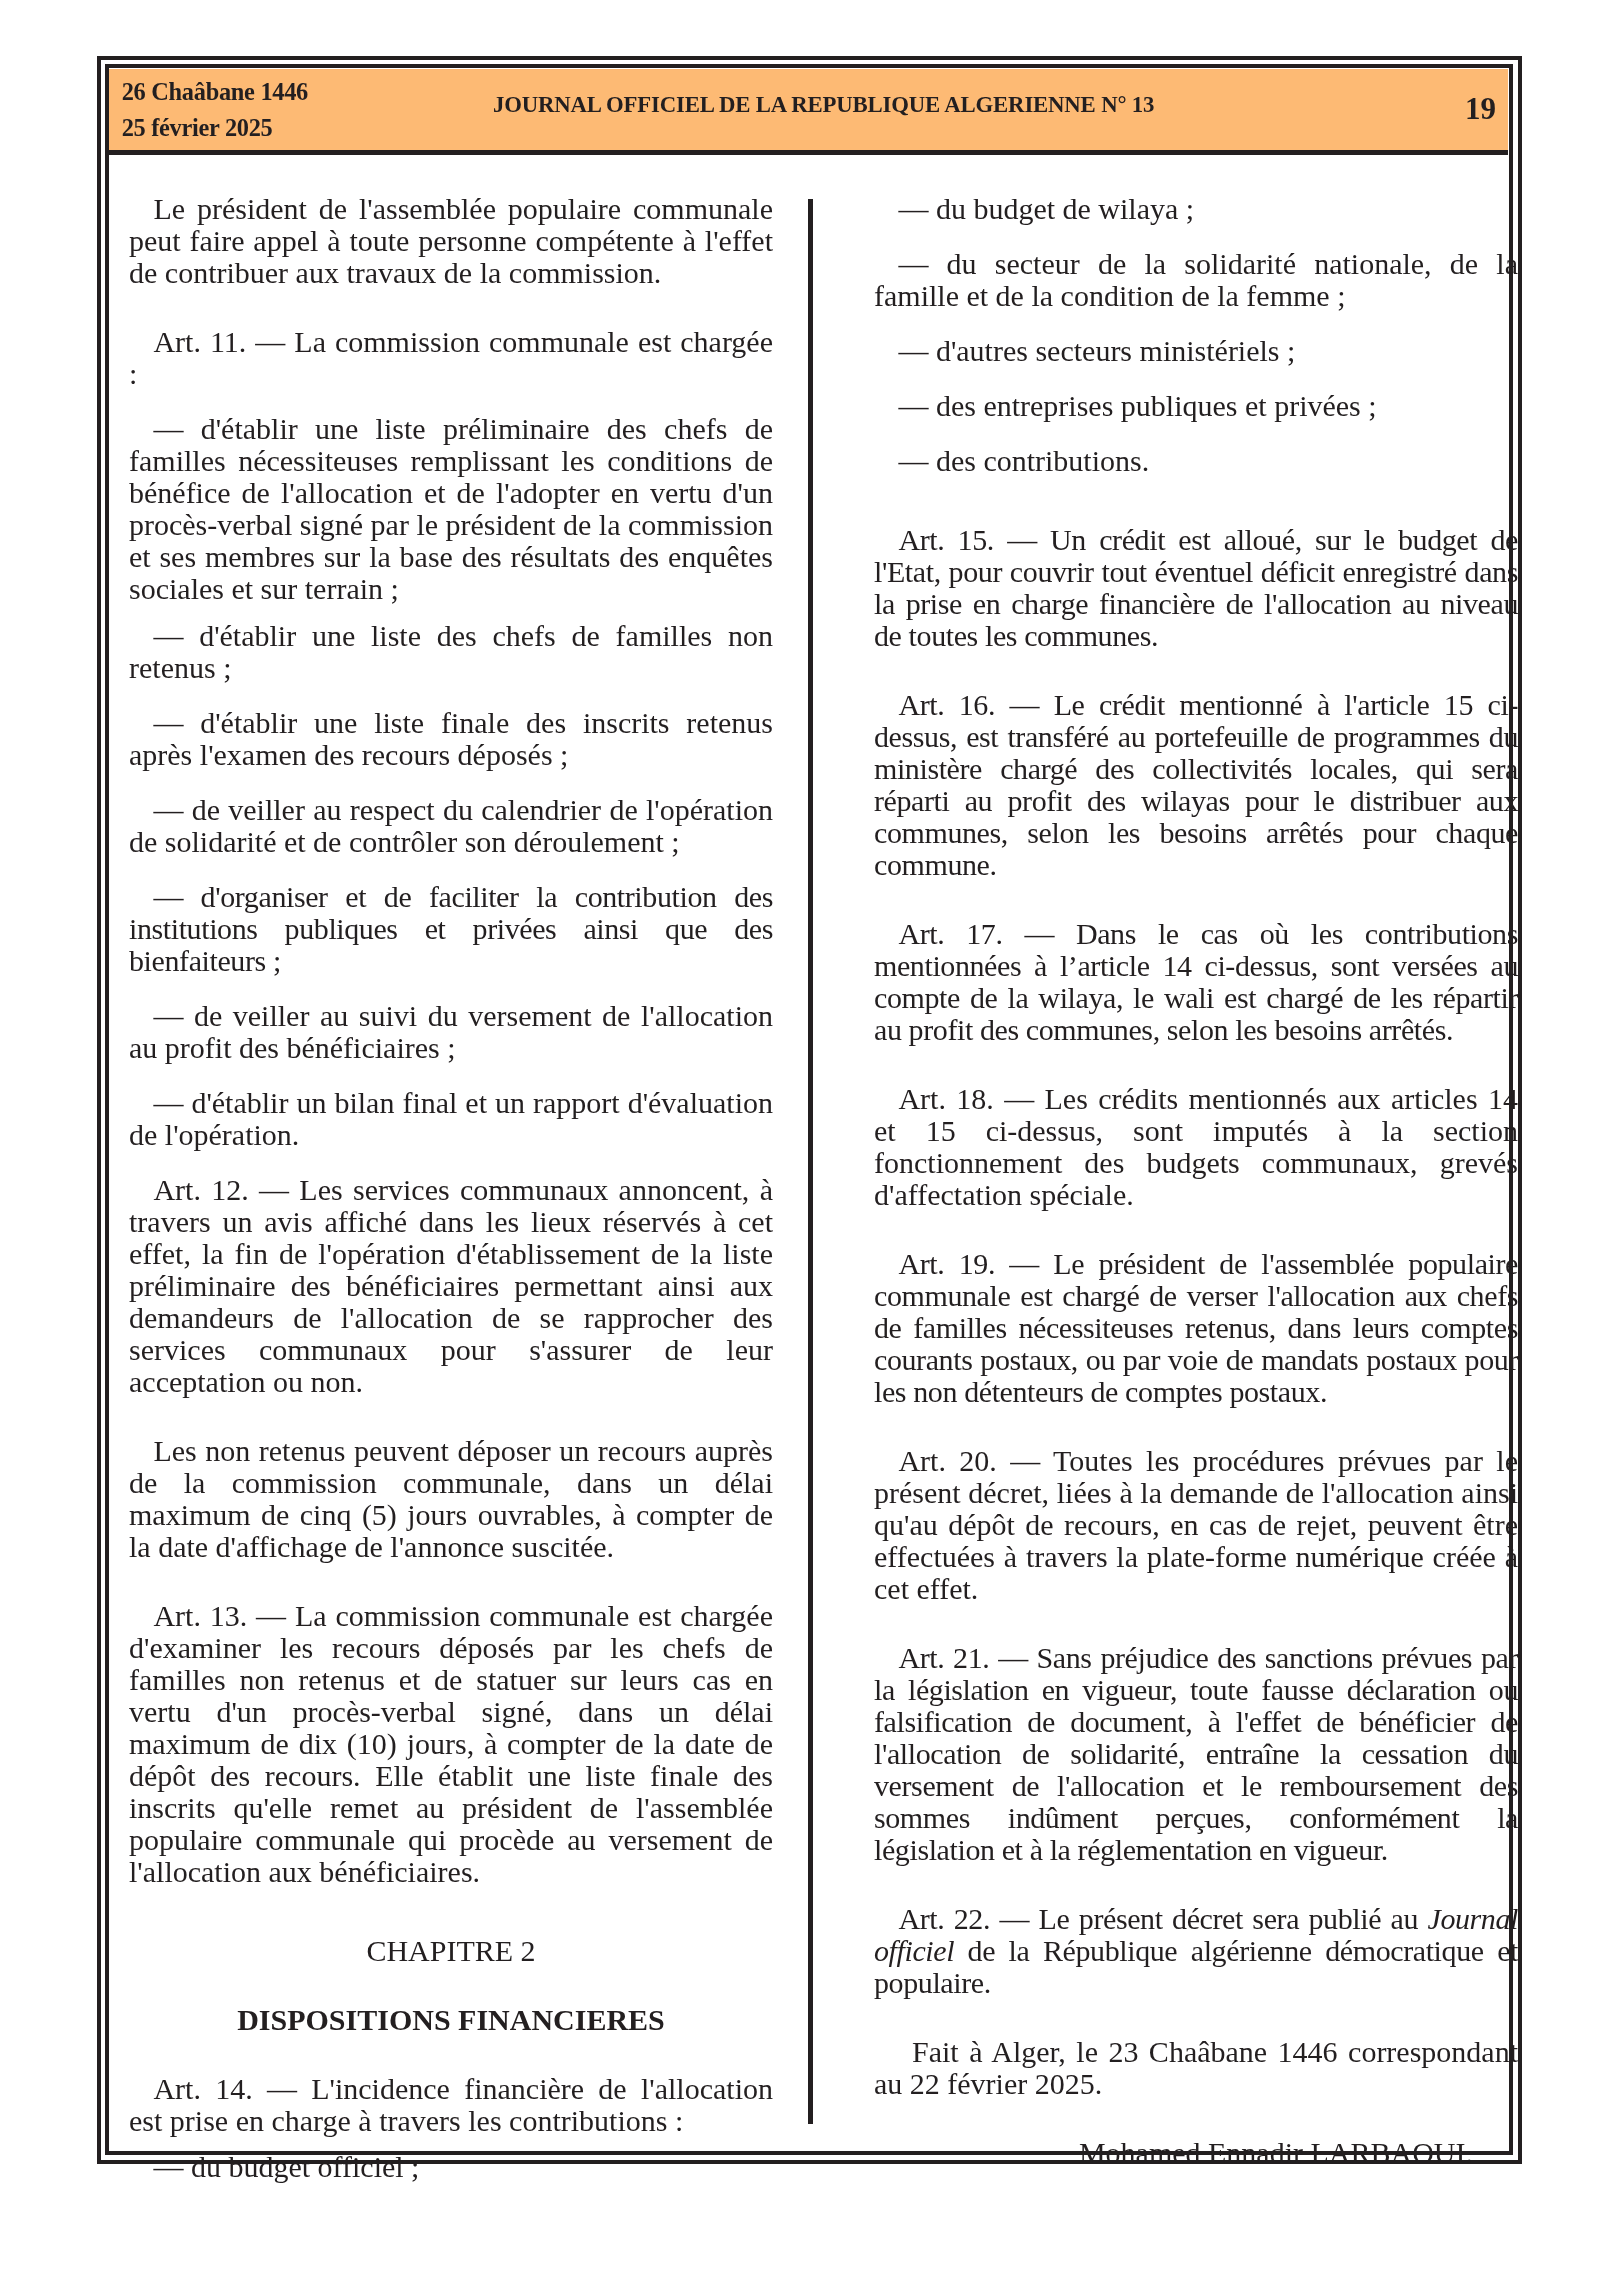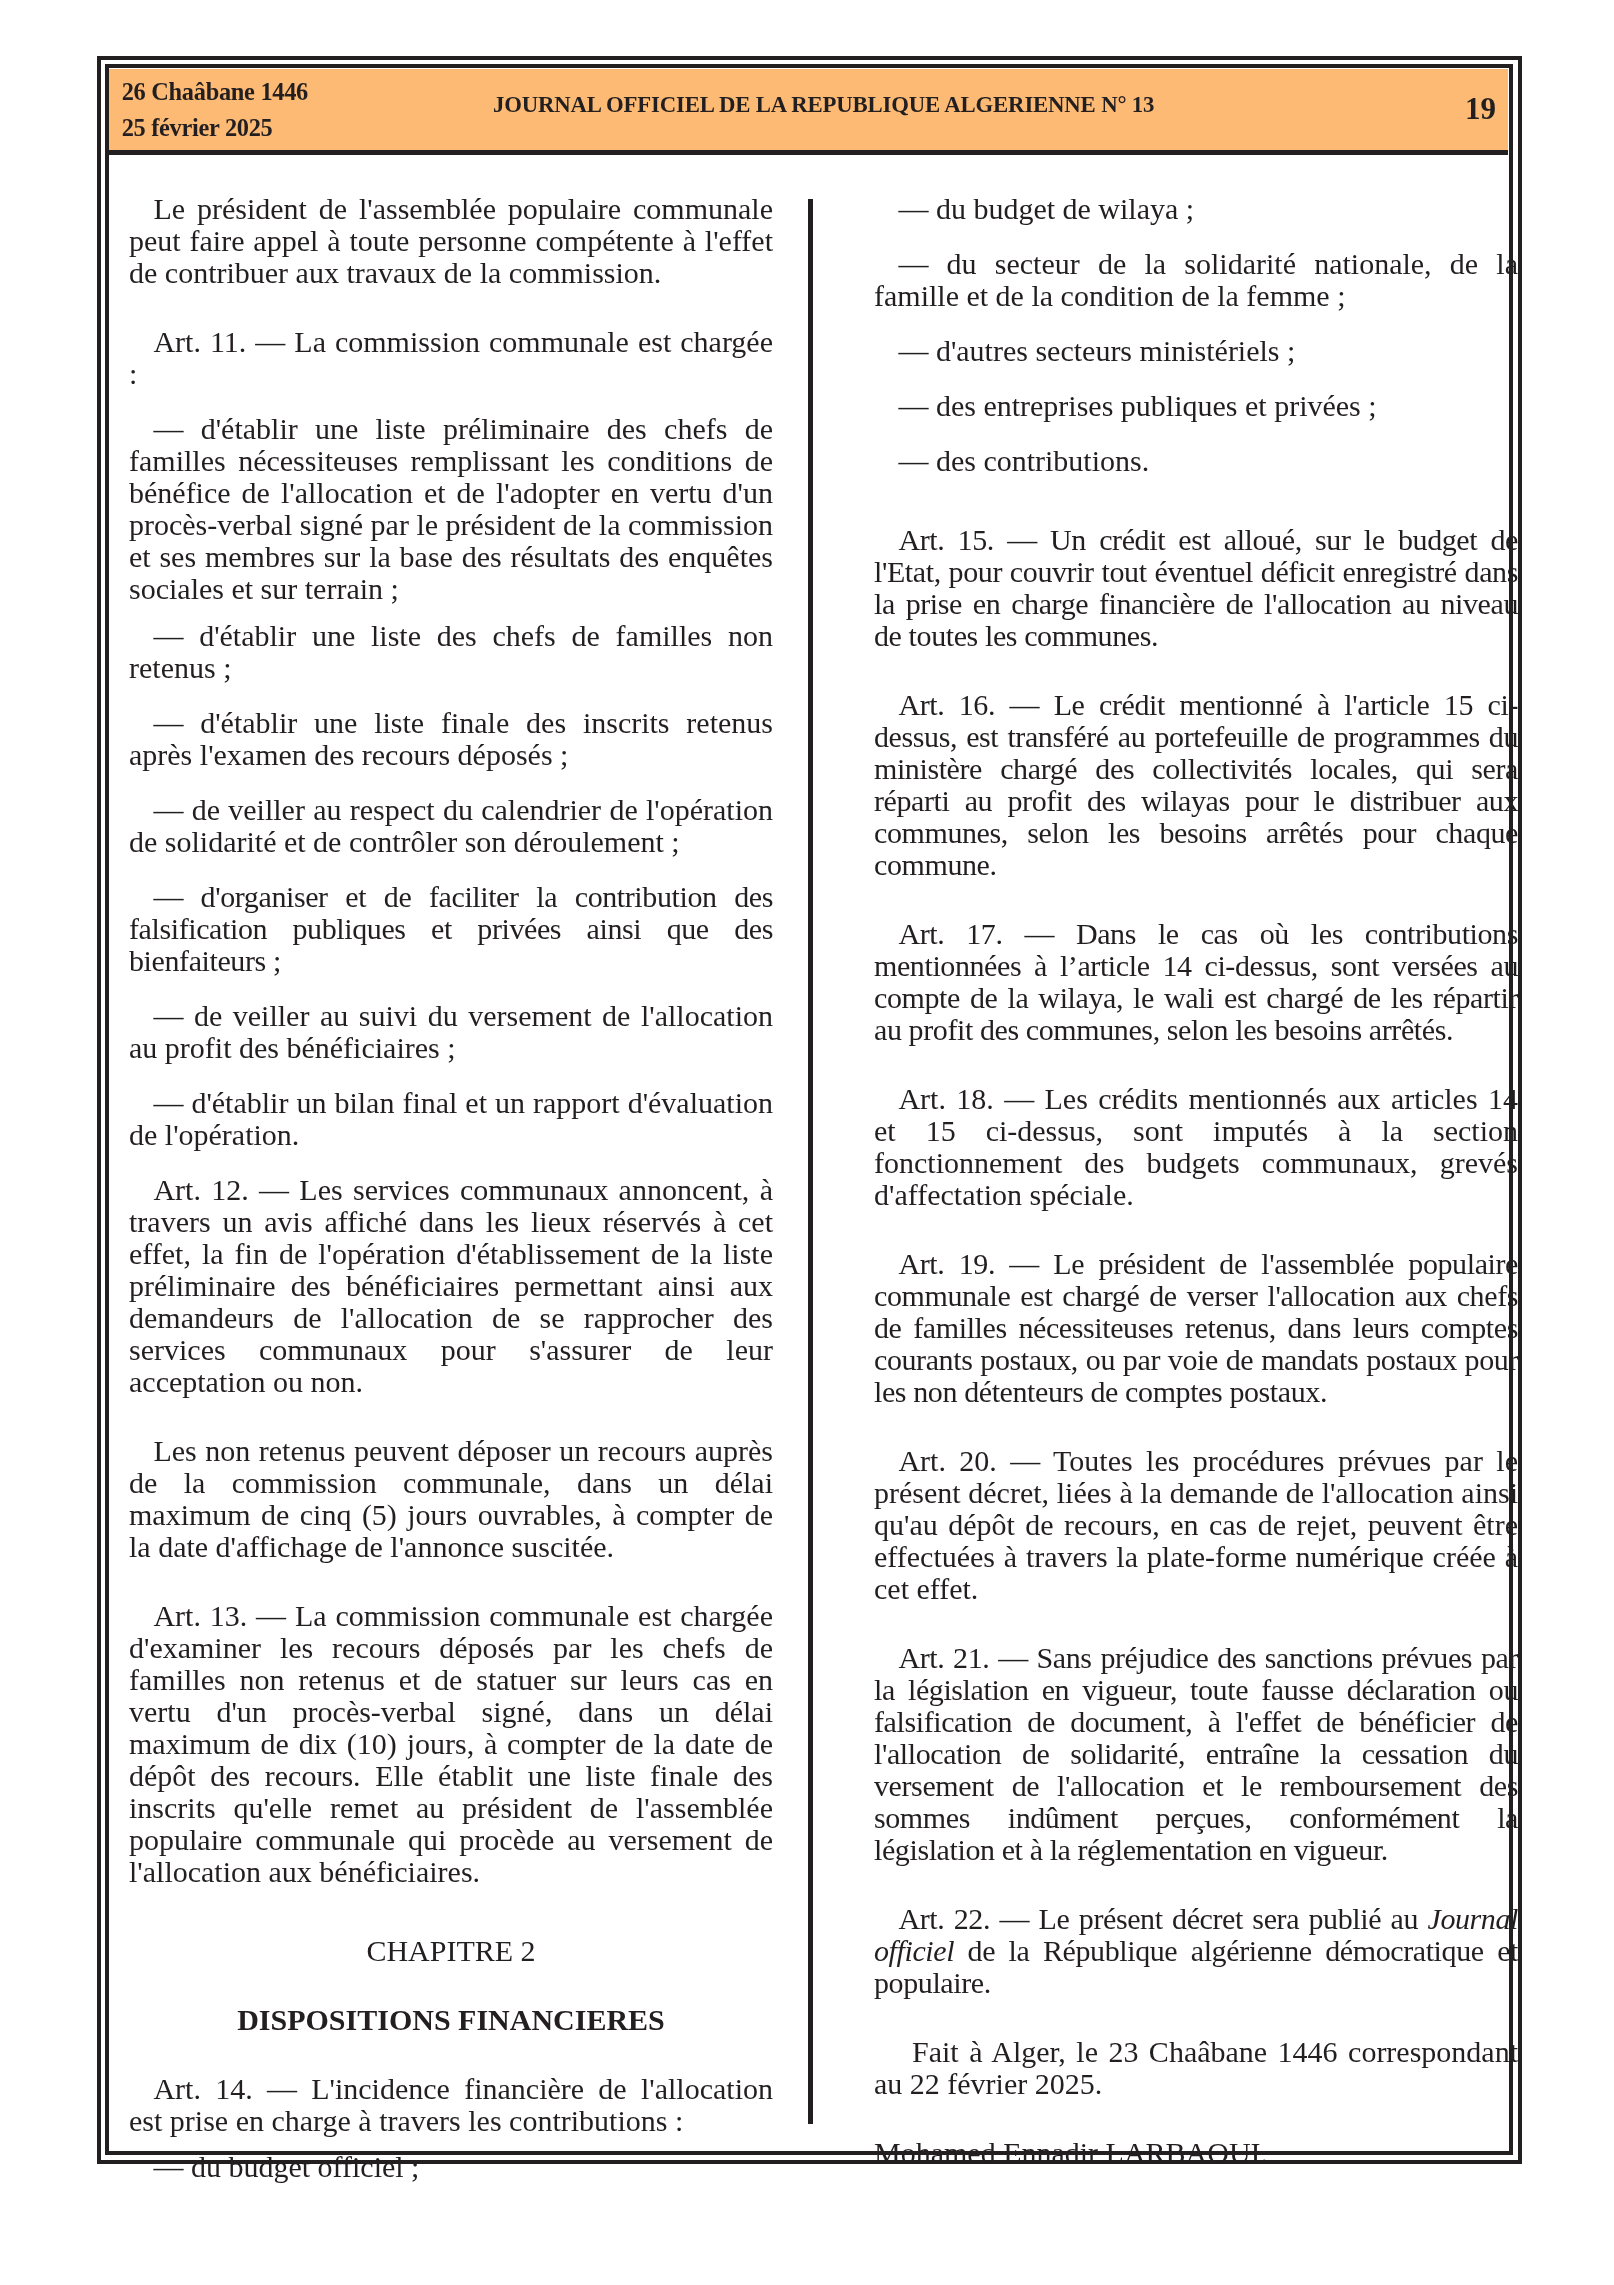--- a/index.html
+++ b/index.html
@@ -20,21 +20,21 @@
   .col { position: absolute; top: 193px; width: 644px; font-size: 30px; line-height: 32px; }
   .col.left { left: 129px; }
   .col.right { left: 874px; }
   .col p { margin: 0; text-align: justify; text-indent: 24.4px; }
   .col p.g1 { margin-top: 14.5px; }
   .col p.g2 { margin-top: 23px; }
   .col p.g3 { margin-top: 37px; }
   .col p.g4 { margin-top: 47px; }
   .col p.center { text-align: center; text-indent: 0; }
   .col p.bold { font-weight: bold; }
-  .col p.sign { text-indent: 0; padding-right: 45px; }
+  .col p.sign { text-align: right; text-indent: 0; padding-right: 45px; }
   .col p.indent2 { text-indent: 38px; }
   .it { font-style: italic; }
   .tight { letter-spacing: -0.4px; }
 </style>
 </head>
 <body>
 
 <div class="frame-outer"></div>
 <div class="frame-inner"></div>
 
@@ -49,21 +49,21 @@
 
 <div class="divider"></div>
 
 <div class="col left">
   <p>Le président de l'assemblée populaire communale peut faire appel à toute personne compétente à l'effet de contribuer aux travaux de la commission.</p>
   <p class="g3">Art. 11. —  La commission communale est chargée :</p>
   <p class="g2">— d'établir une liste préliminaire des chefs de familles nécessiteuses remplissant les conditions de bénéfice de l'allocation et de l'adopter en vertu d'un procès-verbal signé par le président de la commission et ses membres sur la base des résultats des enquêtes sociales et sur terrain ;</p>
   <p class="g1">— d'établir une liste des chefs de familles non retenus ;</p>
   <p class="g2">— d'établir une liste finale des inscrits retenus après l'examen des recours déposés ;</p>
   <p class="g2">— de veiller au respect du calendrier de l'opération de solidarité et de contrôler son déroulement ;</p>
-  <p class="g2 tight">— d'organiser et de faciliter la contribution des falsification publiques et privées ainsi que des bienfaiteurs ;</p>
+  <p class="g2 tight">— d'organiser et de faciliter la contribution des institutions publiques et privées ainsi que des bienfaiteurs ;</p>
   <p class="g2">— de veiller au suivi du versement de l'allocation au profit des bénéficiaires ;</p>
   <p class="g2">— d'établir un bilan final et un rapport d'évaluation de l'opération.</p>
   <p class="g2">Art. 12. — Les services communaux annoncent, à travers un avis affiché dans les lieux réservés à cet effet, la fin de l'opération d'établissement de la liste préliminaire des bénéficiaires permettant ainsi aux demandeurs de l'allocation de se rapprocher des services communaux pour s'assurer de leur acceptation ou non.</p>
   <p class="g3">Les non retenus peuvent déposer un recours auprès de la commission communale, dans un délai maximum de cinq (5) jours ouvrables, à compter de la date d'affichage de l'annonce suscitée.</p>
   <p class="g3">Art. 13. — La commission communale est chargée d'examiner les recours déposés par les chefs de familles non retenus et de statuer sur leurs cas en vertu d'un procès-verbal signé, dans un délai maximum de dix (10) jours, à compter de la date de dépôt des recours. Elle établit une liste finale des inscrits qu'elle remet au président de l'assemblée populaire communale qui procède au versement de l'allocation aux bénéficiaires.</p>
   <p class="g4 center">CHAPITRE 2</p>
   <p class="g3 center bold">DISPOSITIONS FINANCIERES</p>
   <p class="g3">Art. 14. — L'incidence financière de l'allocation est prise en charge à travers les contributions :</p>
   <p class="g1">— du budget officiel ;</p>
 </div>

